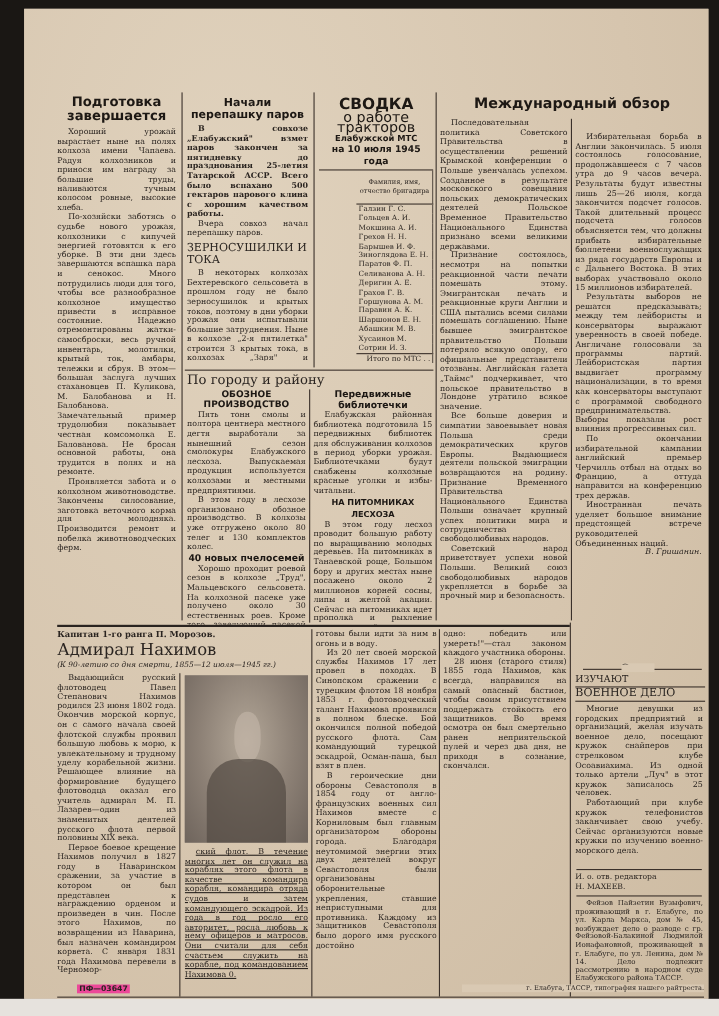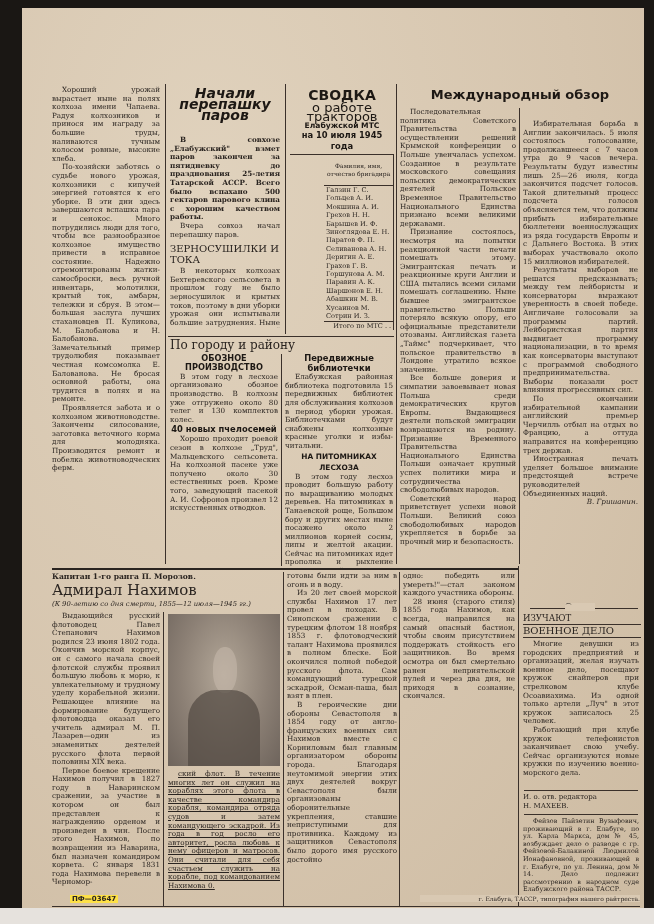--- a/index.html
+++ b/index.html
@@ -22,30 +22,31 @@
   .photo .face{position:absolute;left:40%;top:22%;width:22%;height:30%;border-radius:45%;background:#c4b8aa;opacity:.6;}
   .photo .coat{position:absolute;left:18%;top:50%;width:64%;height:50%;border-radius:40% 40% 0 0;background:#514841;opacity:.7;}
 </style>
 </head>
 <body>
 
 <div class="paper"></div>
 <div class="bottom-strip"></div>
 
 <div class="col" style="left:52px;top:86px;width:108px;height:480px;">
+  <div class="h-bold" style="font-size:12px;line-height:13px;margin-bottom:4px;">Подготовка завершается</div>
   <p>Хороший урожай вырастает ныне на полях колхоза имени Чапаева. Радуя колхозников и принося им награду за большие труды, наливаются тучным колосом ровные, высокие хлеба.</p>
   <p>По-хозяйски заботясь о судьбе нового урожая, колхозники с кипучей энергией готовятся к его уборке. В эти дни здесь завершаются вспашка пара и сенокос. Много потрудились люди для того, чтобы все разнообразное колхозное имущество привести в исправное состояние. Надежно отремонтированы жатки-самосброски, весь ручной инвентарь, молотилки, крытый ток, амбары, тележки и сбруя. В этом—большая заслуга лучших стахановцев П. Куликова, М. Балобанова и Н. Балобанова. Замечательный пример трудолюбия показывает честная комсомолка Е. Балованова. Не бросая основной работы, она трудится в полях и на ремонте.</p>
   <p>Проявляется забота и о колхозном животноводстве. Закончены силосование, заготовка веточного корма для молодняка. Производится ремонт и побелка животноводческих ферм.</p>
 
 </div>
 
 <div class="vr" style="left:165px;top:84px;height:480px;"></div>
 
 <div class="col" style="left:170px;top:88px;width:110px;height:240px;">
-  <div class="h-bold" style="font-size:14px;line-height:11px;margin-bottom:15px;font-style:italic;">Начали перепашку паров</div>
+  <div class="h-bold" style="font-size:10px;line-height:11px;margin-bottom:3px;">Начали перепашку паров</div>
   <p style="font-weight:bold;">В совхозе „Елабужский" взмет паров закончен за пятидневку до празднования 25-летия Татарской АССР. Всего было вспахано 500 гектаров парового клина с хорошим качеством работы.</p>
   <p>Вчера совхоз начал перепашку паров.</p>
   <div class="h-serif" style="font-size:10px;line-height:11px;margin:4px 0 2px;">ЗЕРНОСУШИЛКИ И ТОКА</div>
   <p>В некоторых колхозах Бехтеревского сельсовета в прошлом году не было зерносушилок и крытых токов, поэтому в дни уборки урожая они испытывали большие затруднения. Ныне в колхозе „2-я пятилетка" строится 3 крытых тока, в колхозах „Заря" и „Рудный"—зерносушилки.</p>
 
 </div>
 
 <div class="vr" style="left:285px;top:84px;height:250px;"></div>
 
 <div class="col" style="left:290px;top:88px;width:104px;height:250px;">
@@ -148,20 +149,21 @@
   <p>По окончании избирательной кампании английский премьер Черчилль отбыл на отдых во Францию, а оттуда направится на конференцию трех держав.</p>
   <p>Иностранная печать уделяет большое внимание предстоящей встрече руководителей Объединенных наций.</p>
   <div class="sign">В. Гришанин.</div>
 </div>
 
 <div class="hr" style="left:168px;top:336px;width:226px;"></div>
 <div class="h-serif" style="position:absolute;left:170px;top:338px;width:224px;font-size:12px;line-height:14px;">По городу и району</div>
 
 <div class="col" style="left:170px;top:354px;width:108px;height:214px;">
   <div class="h-bold" style="font-size:8.2px;line-height:9.4px;">ОБОЗНОЕ ПРОИЗВОДСТВО</div>
+  <p>Пять тонн смолы и полтора центнера местного дегтя выработали за нынешний сезон смолокуры Елабужского лесхоза. Выпускаемая продукция используется колхозами и местными предприятиями.</p>
   <p>В этом году в лесхозе организовано обозное производство. В колхозы уже отгружено около 80 телег и 130 комплектов колес.</p>
   <div class="h-bold" style="font-size:8.4px;line-height:11px;">40 новых пчелосемей</div>
   <p>Хорошо проходит роевой сезон в колхозе „Труд", Мальцевского сельсовета. На колхозной пасеке уже получено около 30 естественных роев. Кроме того, заведующий пасекой А. И. Софронов произвел 12 искусственных отводков.</p>
 
 </div>
 <div class="vr" style="left:281px;top:354px;height:212px;"></div>
 <div class="col" style="left:285px;top:354px;width:108px;height:214px;">
   <div class="h-bold" style="font-size:8.4px;line-height:9.6px;">Передвижные библиотечки</div>
   <p>Елабужская районная библиотека подготовила 15 передвижных библиотек для обслуживания колхозов в период уборки урожая. Библиотечками будут снабжены колхозные красные уголки и избы-читальни.</p>
   <div class="h-bold" style="font-size:7.4px;line-height:11px;">НА ПИТОМНИКАХ ЛЕСХОЗА</div>
@@ -212,14 +214,14 @@
 </div>
 <div class="hr" style="left:524px;top:790px;width:114px;"></div>
 <div class="h-serif" style="position:absolute;left:523px;top:793px;width:116px;font-size:7px;line-height:8px;">И. о. отв. редактора</div>
 <div class="h-serif" style="position:absolute;left:523px;top:802px;width:116px;font-size:7px;line-height:8px;">Н. МАХЕЕВ.</div>
 <div class="hr" style="left:524px;top:814px;width:114px;"></div>
 <div class="col" style="left:523px;top:818px;width:116px;height:86px;font-size:6.4px;line-height:7.6px;">
   <p>Фейзов Пайзетин Вузыфович, проживающий в г. Елабуге, по ул. Карла Маркса, дом № 45, возбуждает дело о разводе с гр. Фейзовой-Балакиной Людмилой Ионафановной, проживающей в г. Елабуге, по ул. Ленина, дом № 14. Дело подлежит рассмотрению в народном суде Елабужского района ТАССР.</p>
 </div>
 
 <div class="hr" style="left:52px;top:906px;width:588px;"></div>
-<div style="position:absolute;left:70px;top:895px;font-size:7px;font-weight:bold;font-family:'DejaVu Sans',sans-serif;background:#fde047;padding:0 2px;">ПФ—03647</div>
+<div style="position:absolute;left:70px;top:895px;font-size:7px;font-weight:bold;font-family:'DejaVu Sans',sans-serif;background:#ec4899;padding:0 2px;">ПФ—03647</div>
 <div style="position:absolute;left:420px;top:895px;width:220px;text-align:right;font-size:6px;background:#d9c9b3;">г. Елабуга, ТАССР, типография нашего райтреста.</div>
 
 </body></html>

